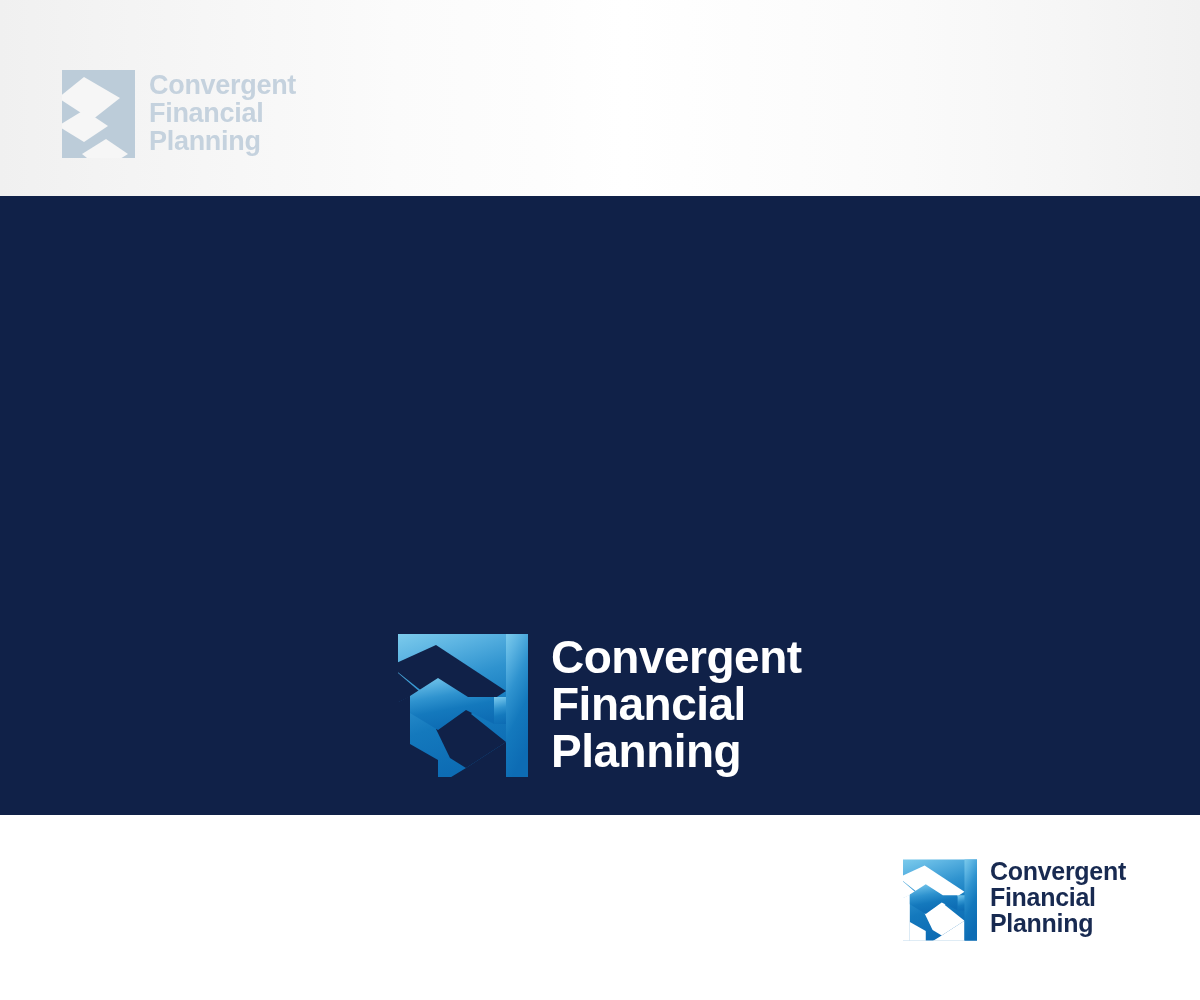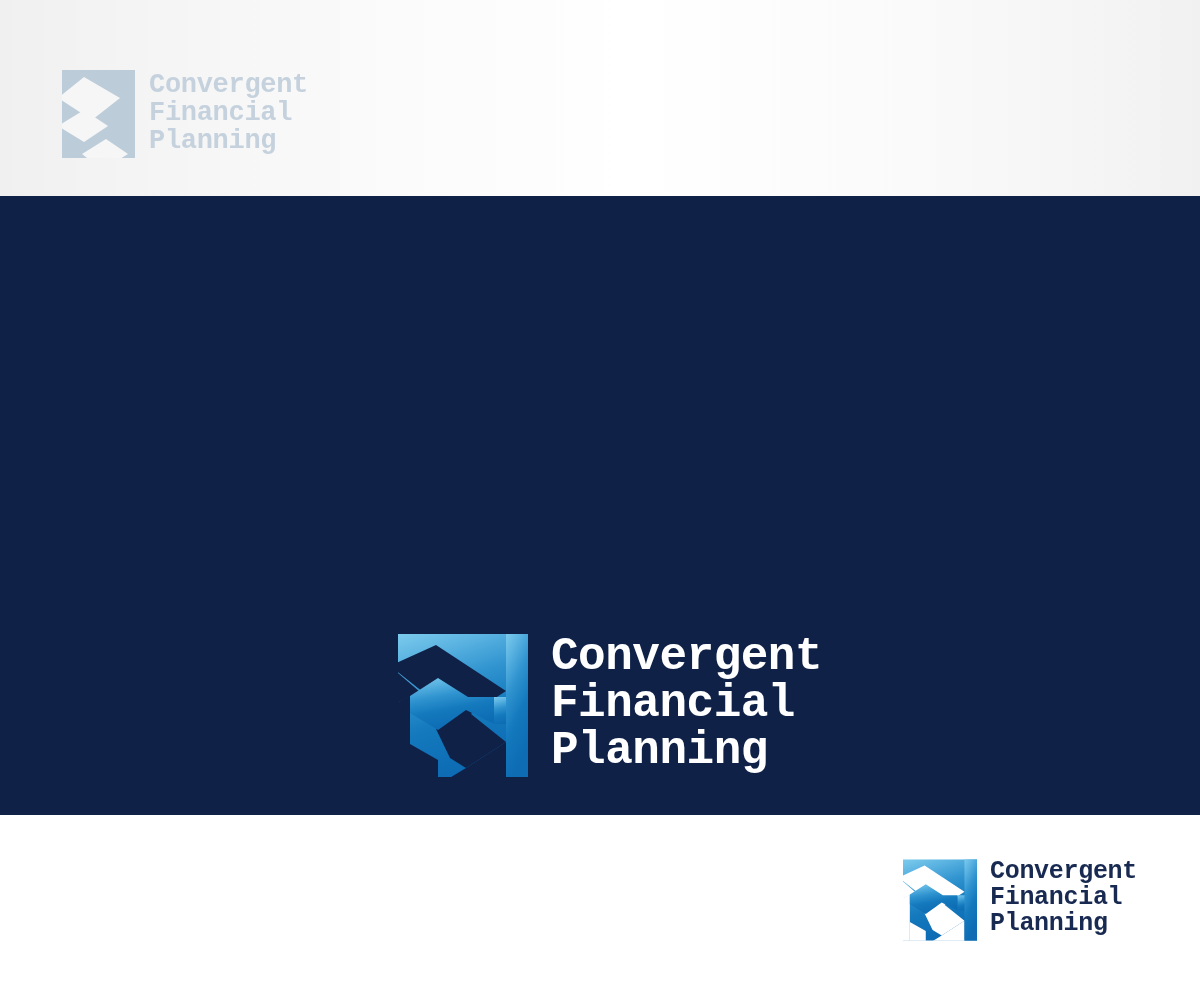--- a/index.html
+++ b/index.html
@@ -55,21 +55,21 @@
   .footer-logo {
     position:absolute; left:903px; top:44px;
     display:flex; align-items:flex-start; gap:13px;
   }
 
   
   .mark { display:block; flex:0 0 auto; }
 
   
   .wordmark {
-    font-family:Liberation Mono, monospace;
+    font-family:Liberation Sans, sans-serif;
     font-weight:bold;
     line-height:1.02;
     white-space:nowrap;
     letter-spacing:-0.2px;
   }
   .wordmark .wm-line { display:block; }
 
   .wm-header {
     font-size:27px; color:#c5d2de;
     line-height:1.03; letter-spacing:-0.3px;

